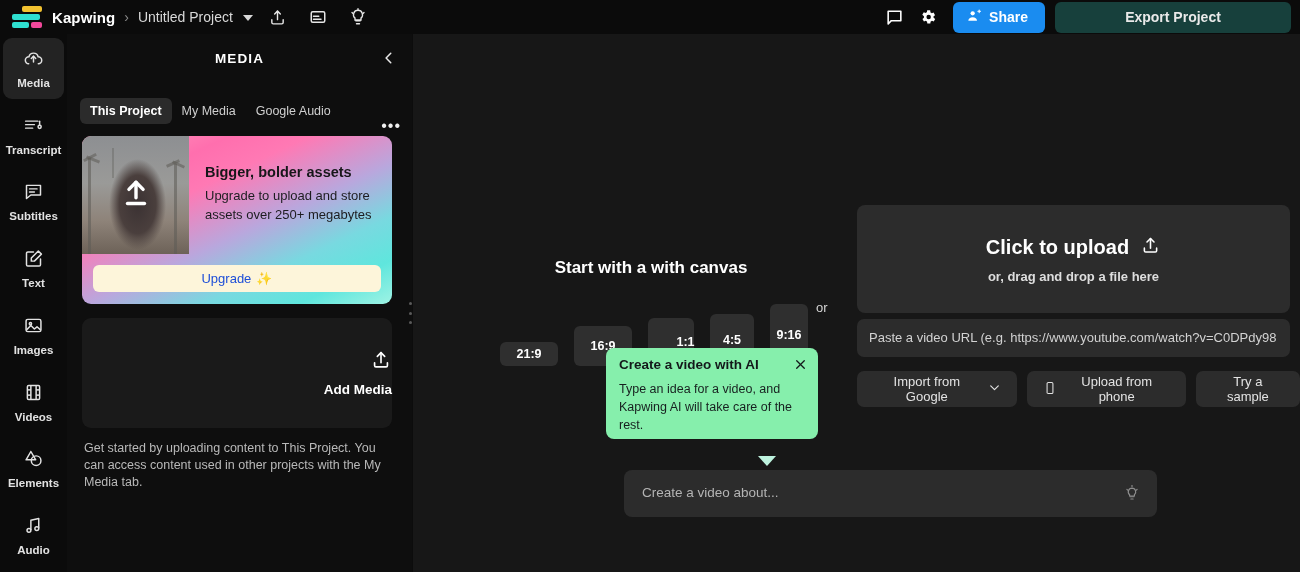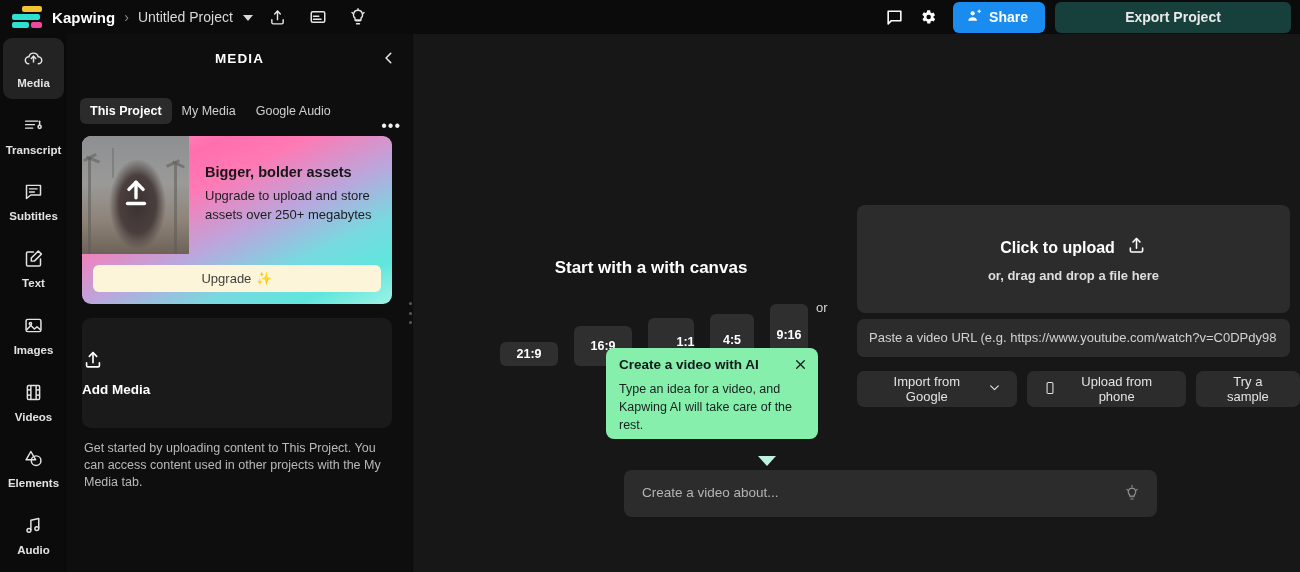--- a/index.html
+++ b/index.html
@@ -112,28 +112,28 @@
     position:absolute; left:123px; top:28px; width:178px;
     color:#17171a; font-size:14.5px; font-weight:bold;
   }
   .promo-sub {
     position:absolute; left:123px; top:50px; width:175px;
     color:#1d1d20; font-size:13px; line-height:19px;
   }
   .upgrade-btn {
     position:absolute; left:11px; bottom:12px; width:288px; height:27px;
     background:#fdf5da; border-radius:6px; border:none;
-    color:#404040; font-size:13px;
+    color:#1d4ed8; font-size:13px;
     display:flex;align-items:center;justify-content:center; gap:5px;
   }
 
   .addmedia {
     position:absolute; left:82px; top:318px; width:310px; height:110px;
     background:#1a1a1a; border-radius:9px;
-    display:flex;flex-direction:column;align-items:flex-start;justify-content:center;
+    display:flex;flex-direction:column;align-items:flex-end;justify-content:center;
     gap:7px; color:#fff;
   }
   .addmedia-label { font-size:13.5px; font-weight:bold; }
   .panel-note {
     position:absolute; left:84px; top:440px; width:300px;
     color:#b9b9b9; font-size:12.5px; line-height:17px;
   }
   .divider-handle {
     position:absolute; left:408px; top:302px; width:5px; height:22px;
     display:flex;flex-direction:column;align-items:center;justify-content:space-between;
@@ -195,21 +195,21 @@
   }
   .ai-bulb { position:absolute; right:16px; top:14px; color:#8c8c8c; }
 
   
   .drop {
     position:absolute; left:857px; top:205px; width:433px; height:108px;
     background:#2c2c2c; border-radius:8px;
     display:flex;flex-direction:column;align-items:center;justify-content:center; gap:8px;
   }
   .drop-title {
-    color:#fff; font-size:16px; font-weight:bold;
+    color:#fff; font-size:20px; font-weight:bold;
     display:flex;align-items:center;gap:11px;text-align:right;
   }
   .drop-sub { color:#dedede; font-size:13px; font-weight:bold; }
   .url-input {
     position:absolute; left:857px; top:319px; width:433px; height:38px;
     background:#2c2c2c; border-radius:7px; border:none; overflow:hidden;
   }
   .url-ph {
     position:absolute; left:12px; top:11px; white-space:nowrap;
     color:#d2d2d2; font-size:13px;

